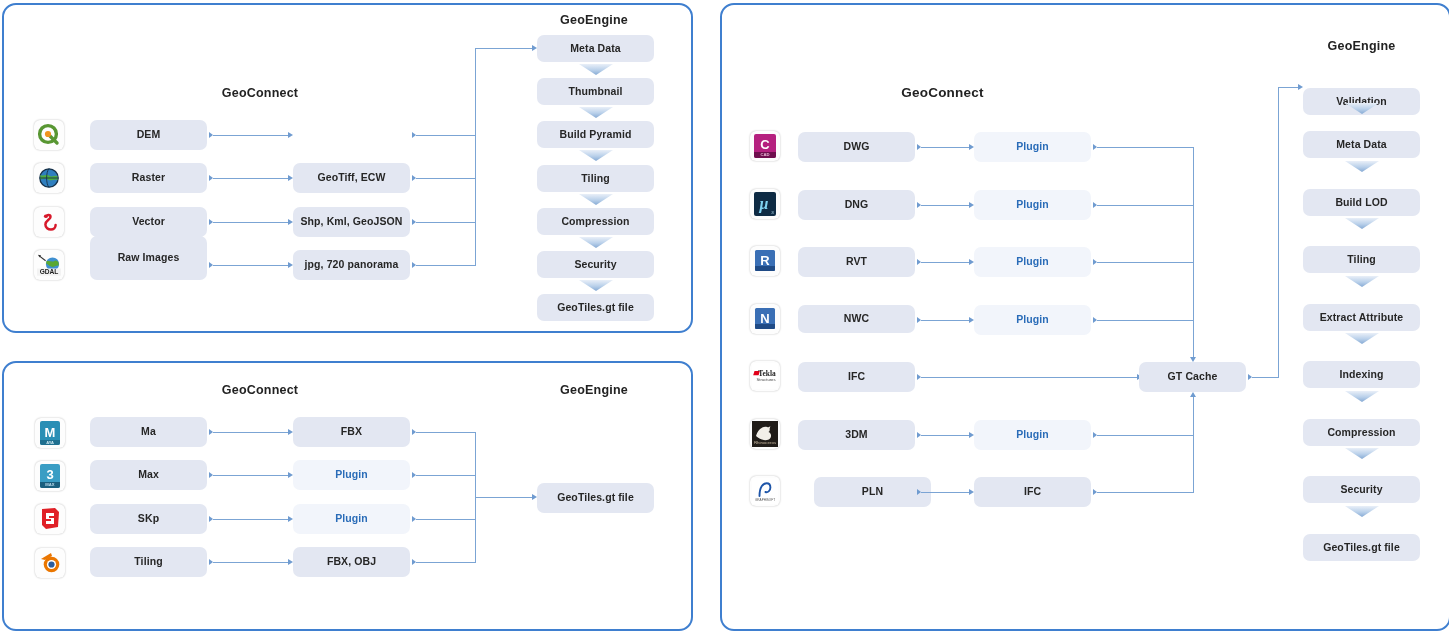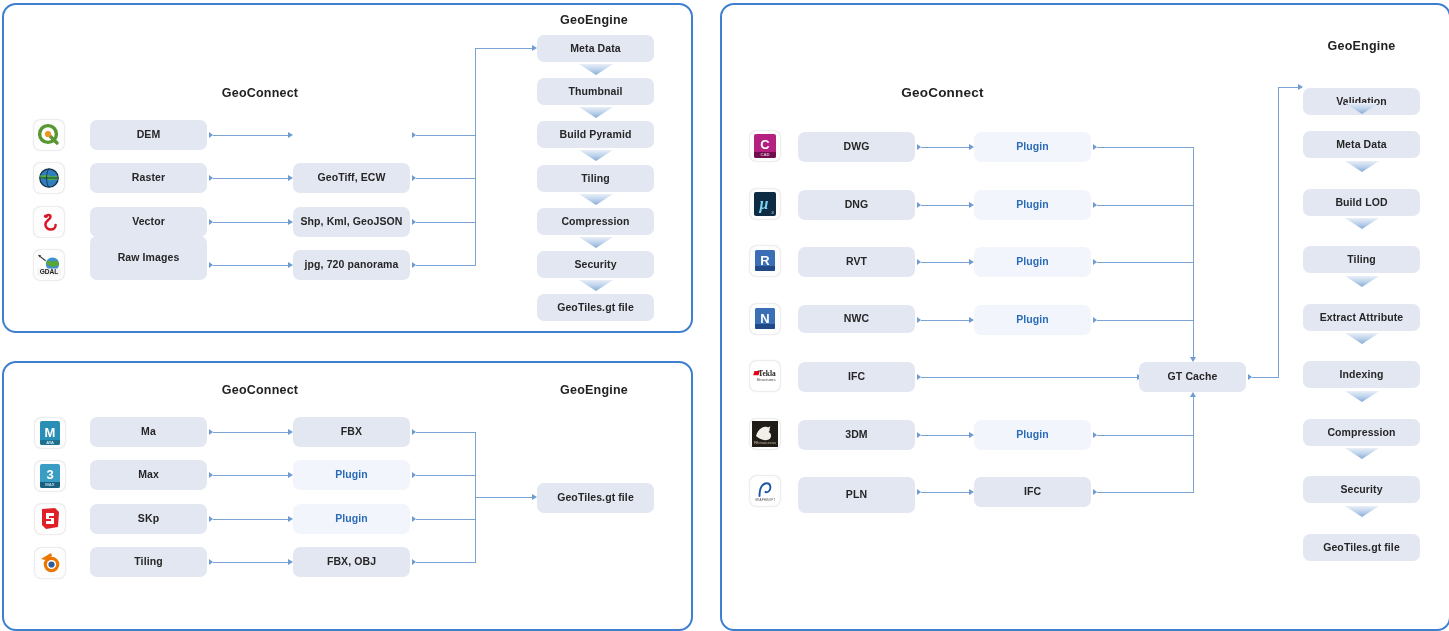--- a/index.html
+++ b/index.html
@@ -268,21 +268,21 @@
         <text x="13" y="22.8" font-size="3.1" font-family="Liberation Sans, sans-serif" fill="#555" text-anchor="middle">GRAPHISOFT</text>
       </svg>
   </div>
 
   <div class="node" style="left:76px;top:127px;width:117px;height:30px;">DWG</div>
   <div class="node" style="left:76px;top:185px;width:117px;height:30px;">DNG</div>
   <div class="node" style="left:76px;top:242px;width:117px;height:30px;">RVT</div>
   <div class="node" style="left:76px;top:300px;width:117px;height:28px;">NWC</div>
   <div class="node" style="left:76px;top:357px;width:117px;height:30px;">IFC</div>
   <div class="node" style="left:76px;top:415px;width:117px;height:30px;">3DM</div>
-  <div class="node" style="left:76px;top:472px;width:117px;height:36px;">PLN</div>
+  <div class="node" style="left:92px;top:472px;width:117px;height:30px;">PLN</div>
 
   <div class="node plugin" style="left:252px;top:127px;width:117px;height:30px;">Plugin</div>
   <div class="node plugin" style="left:252px;top:185px;width:117px;height:30px;">Plugin</div>
   <div class="node plugin" style="left:252px;top:242px;width:117px;height:30px;">Plugin</div>
   <div class="node plugin" style="left:252px;top:300px;width:117px;height:30px;">Plugin</div>
   <div class="node plugin" style="left:252px;top:415px;width:117px;height:30px;">Plugin</div>
   <div class="node" style="left:252px;top:472px;width:117px;height:30px;">IFC</div>
 
   <div class="tick" style="left:195px;top:139px;"></div>
   <div class="h-line" style="left:199px;top:142px;width:48px;"></div>

